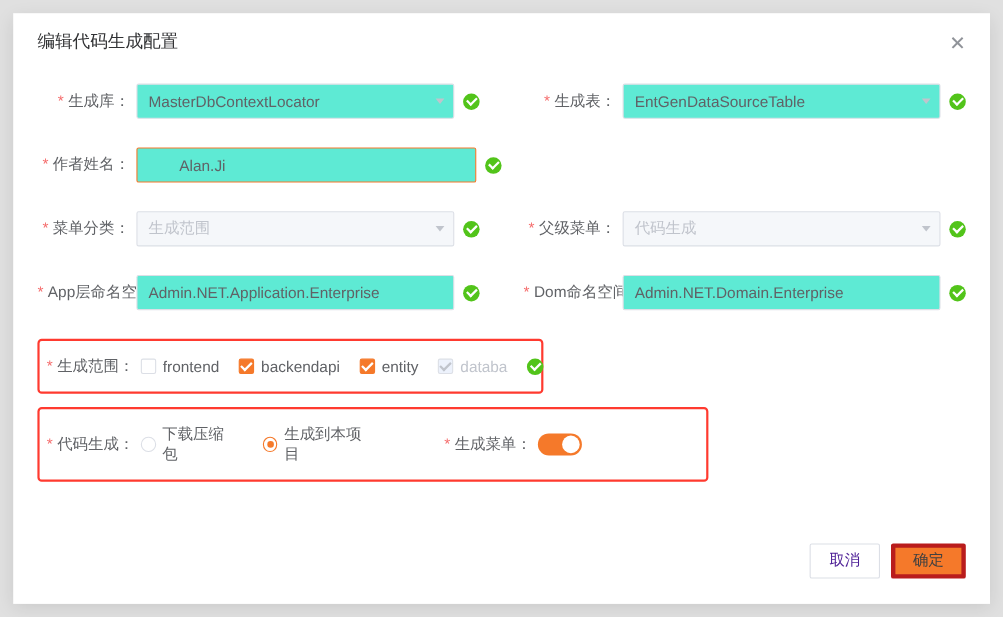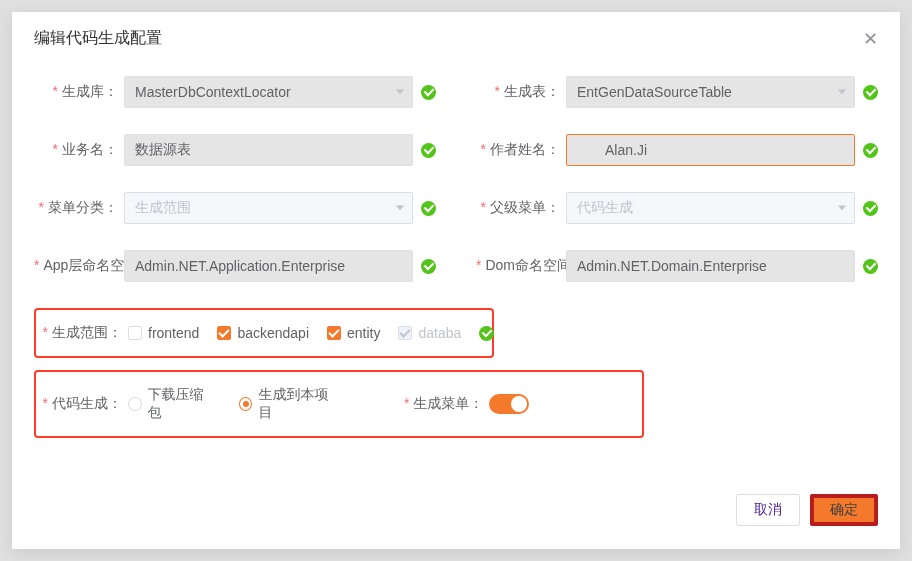--- a/index.html
+++ b/index.html
@@ -67,21 +67,21 @@
     position: relative;
   }
   .control-inner {
     flex: 1;
     height: 32px;
     border: 1px solid #dcdfe6;
     border-radius: 2px;
     display: flex;
     align-items: center;
     padding: 0 28px 0 10px;
-    background: #e5e5e5;
+    background: #5eead4;
     color: #606266;
     overflow: hidden;
     white-space: nowrap;
     position: relative;
   }
   .control-inner.disabled {
     background: #f5f7fa;
     color: #c0c4cc;
   }
   .control-inner.focused {
@@ -223,29 +223,20 @@
             <span>EntGenDataSourceTable</span>
             <span class="chevron"></span>
           </div>
           <span class="status-ok"></span>
         </div>
       </div>
     </div>
 
     <div class="form-row">
       <div class="form-item">
-        <div class="item-label req">业务名：</div>
-        <div class="item-control">
-          <div class="control-inner">
-            <span>数据源表</span>
-          </div>
-          <span class="status-ok"></span>
-        </div>
-      </div>
-      <div class="form-item">
         <div class="item-label req">作者姓名：</div>
         <div class="item-control">
           <div class="control-inner focused">
             <span>Alan.Ji</span>
           </div>
           <span class="status-ok"></span>
         </div>
       </div>
     </div>
 

